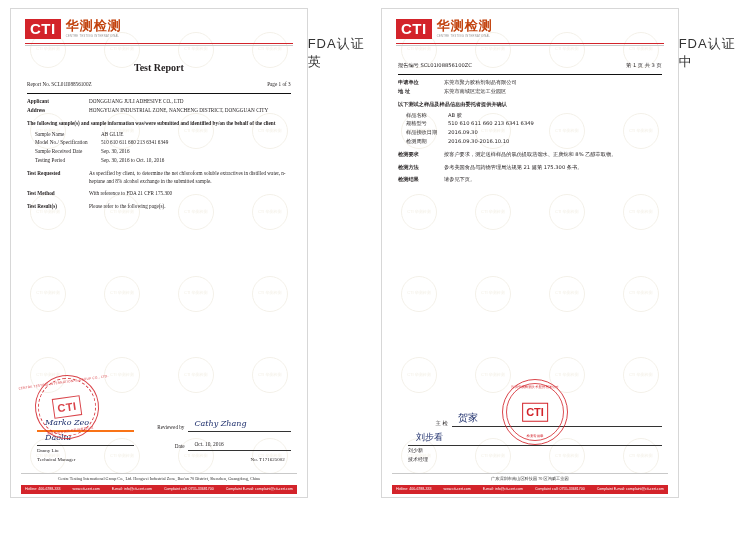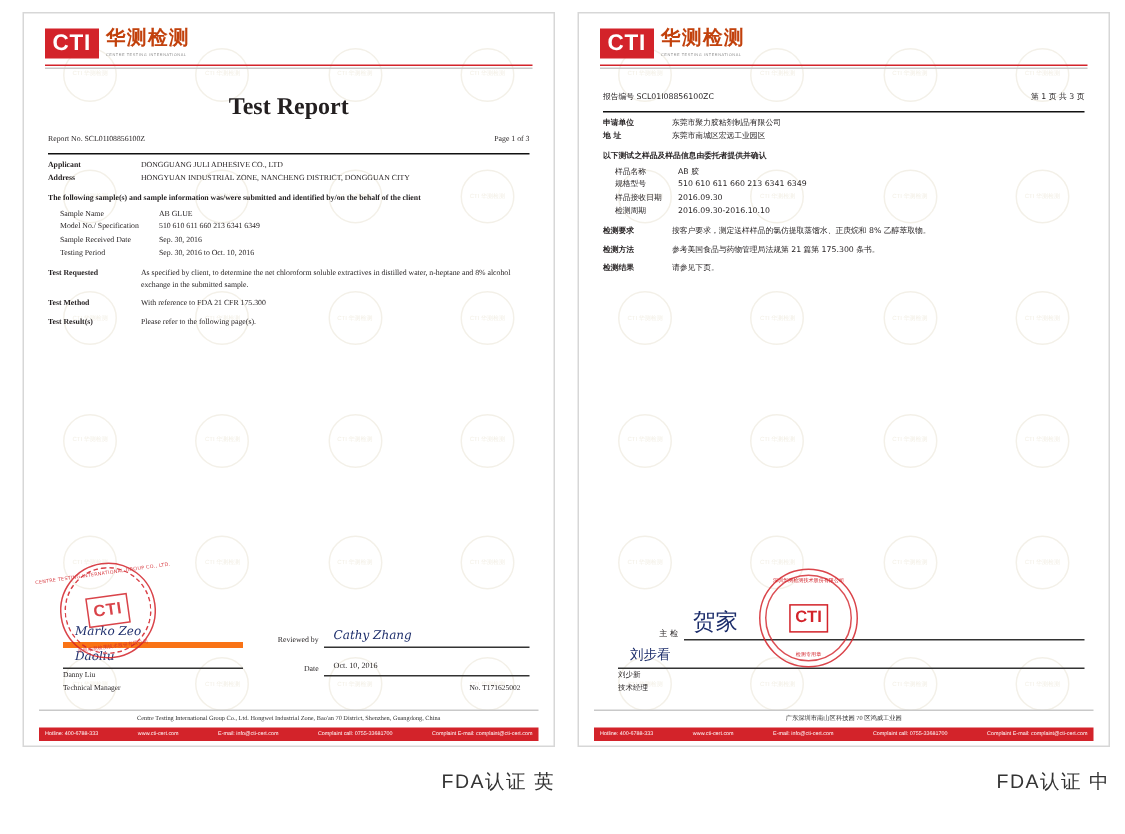--- a/index.html
+++ b/index.html
@@ -14,36 +14,36 @@
     position:relative;
     width:750px;height:556px;
     box-sizing:border-box;
     padding:8px 10px 0 10px;
     display:flex;
     gap:10px;
   }
   .doc-wrap{
     width:361px;
     display:flex;
-    flex-direction:column;
-    align-items:flex-end;
+    flex-direction:row;
+    align-items:flex-start;
   }
   .doc{
     position:relative;
     width:355px;
     height:490px;
     background:#fff;
     border:1px solid #d7d7d7;
     box-sizing:border-box;
     overflow:hidden;
     font-size:5.2px;
     line-height:1.5;
   }
   .caption{
-    margin-top:14px;
+    margin-top:27px;
     font-family:"Liberation Sans", sans-serif;
     font-size:13px;
     color:#333;
     letter-spacing:1px;
   }
 
   
   .watermarks{
     position:absolute;inset:0;
     pointer-events:none;
@@ -110,21 +110,21 @@
     border-top:1px solid #c9c9c9;
   }
 
   
   .doc-body{
     position:relative;z-index:2;
     padding:6px 16px 0 16px;
   }
   .doc-title{
     text-align:center;
-    font-size:16px;
+    font-size:10px;
     font-weight:bold;
     font-family:"Liberation Serif", serif;
     margin:4px 0 2px 0;
   }
   .doc-title.cn{
     font-family:"DejaVu Sans", sans-serif;
     font-size:13px;
     letter-spacing:2px;
   }
   .meta-row{
@@ -165,21 +165,21 @@
     z-index:3;
     padding:0 16px;
   }
   .sig-cols{
     display:flex;
     gap:10px;
     align-items:flex-end;
   }
   .sig-col{flex:1;}
   .sig-line{
-    border-bottom:4px solid #f97316;
+    border-bottom:2px solid #f97316;
     height:15px;
     position:relative;
   }
   .sig-hand{
     position:absolute;
     bottom:1px;left:8px;
     font-family:"DejaVu Serif", serif;
     font-style:italic;
     font-size:8px;
     color:#1c2d6b;
@@ -207,21 +207,21 @@
   }
   .sig-row .val .txt{
     position:absolute;left:6px;bottom:1px;font-size:5.4px;
   }
   .sig-row .val .hand{
     position:absolute;left:6px;bottom:1px;
     font-family:"DejaVu Serif", serif;font-style:italic;
     font-size:8px;color:#1c2d6b;white-space:nowrap;
   }
   .sig-row .val .hand.cn{
-    font-family:"DejaVu Sans", sans-serif;font-style:normal;font-size:15px;
+    font-family:"DejaVu Sans", sans-serif;font-style:normal;font-size:10px;
   }
 
   
   .stamp{
     position:absolute;
     left:24px;bottom:58px;
     width:62px;height:62px;
     border-radius:50%;
     border:1.6px solid #d3232a;
     color:#d3232a;

